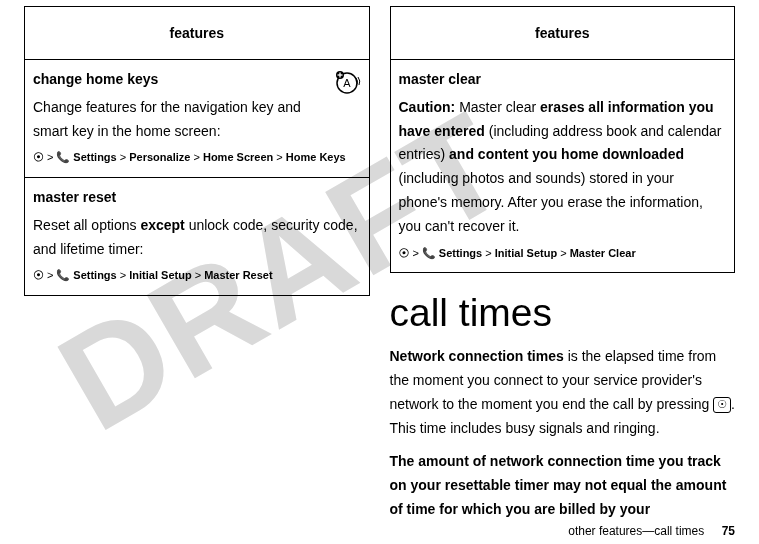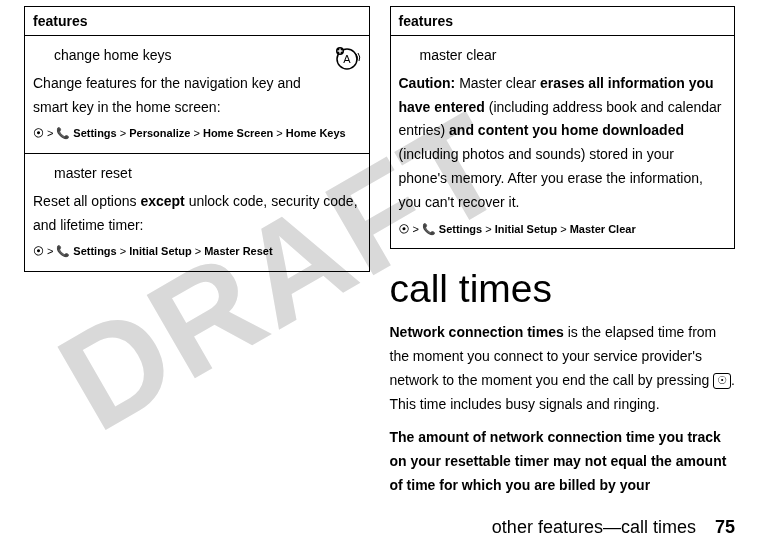--- a/index.html
+++ b/index.html
@@ -30,33 +30,33 @@
     gap: 20px;
     padding: 6px 24px 0 24px;
   }
   .col { flex: 1; }
   table.features {
     width: 100%;
     border-collapse: collapse;
     font-size: 14px;
   }
   table.features th {
-    text-align: left;
+    text-align: center;
     font-weight: bold;
-    padding: 6px 8px;
+    padding: 18px 8px;
     border: 1px solid #000;
     background: #fff;
   }
   table.features td {
     border: 1px solid #000;
     padding: 8px 8px 10px 8px;
     vertical-align: top;
     line-height: 1.7;
   }
-  .row-title { font-weight: normal; display: block; margin-bottom: 4px; margin-left: 21px; }
+  .row-title { font-weight: bold; display: block; margin-bottom: 4px; }
   .path { font-size: 11px; line-height: 1.6; margin-top: 6px; }
   .path b { font-weight: bold; }
   .glyph { font-family: Arial, sans-serif; }
   .icon-circle {
     float: right;
     margin-left: 6px;
   }
   h2.section {
     font-size: 39px;
     font-weight: normal;
@@ -64,21 +64,21 @@
   }
   p.body {
     font-size: 14px;
     line-height: 1.7;
     margin-bottom: 10px;
   }
   .footer {
     position: absolute;
     bottom: 6px;
     right: 24px;
-    font-size: 18px;
+    font-size: 12px;
   }
   .footer .pg { font-weight: bold; margin-left: 14px; }
   .endkey {
     display: inline-block;
     border: 1px solid #000;
     border-radius: 3px;
     font-size: 11px;
     padding: 0 3px;
     line-height: 1.2;
     vertical-align: middle;

